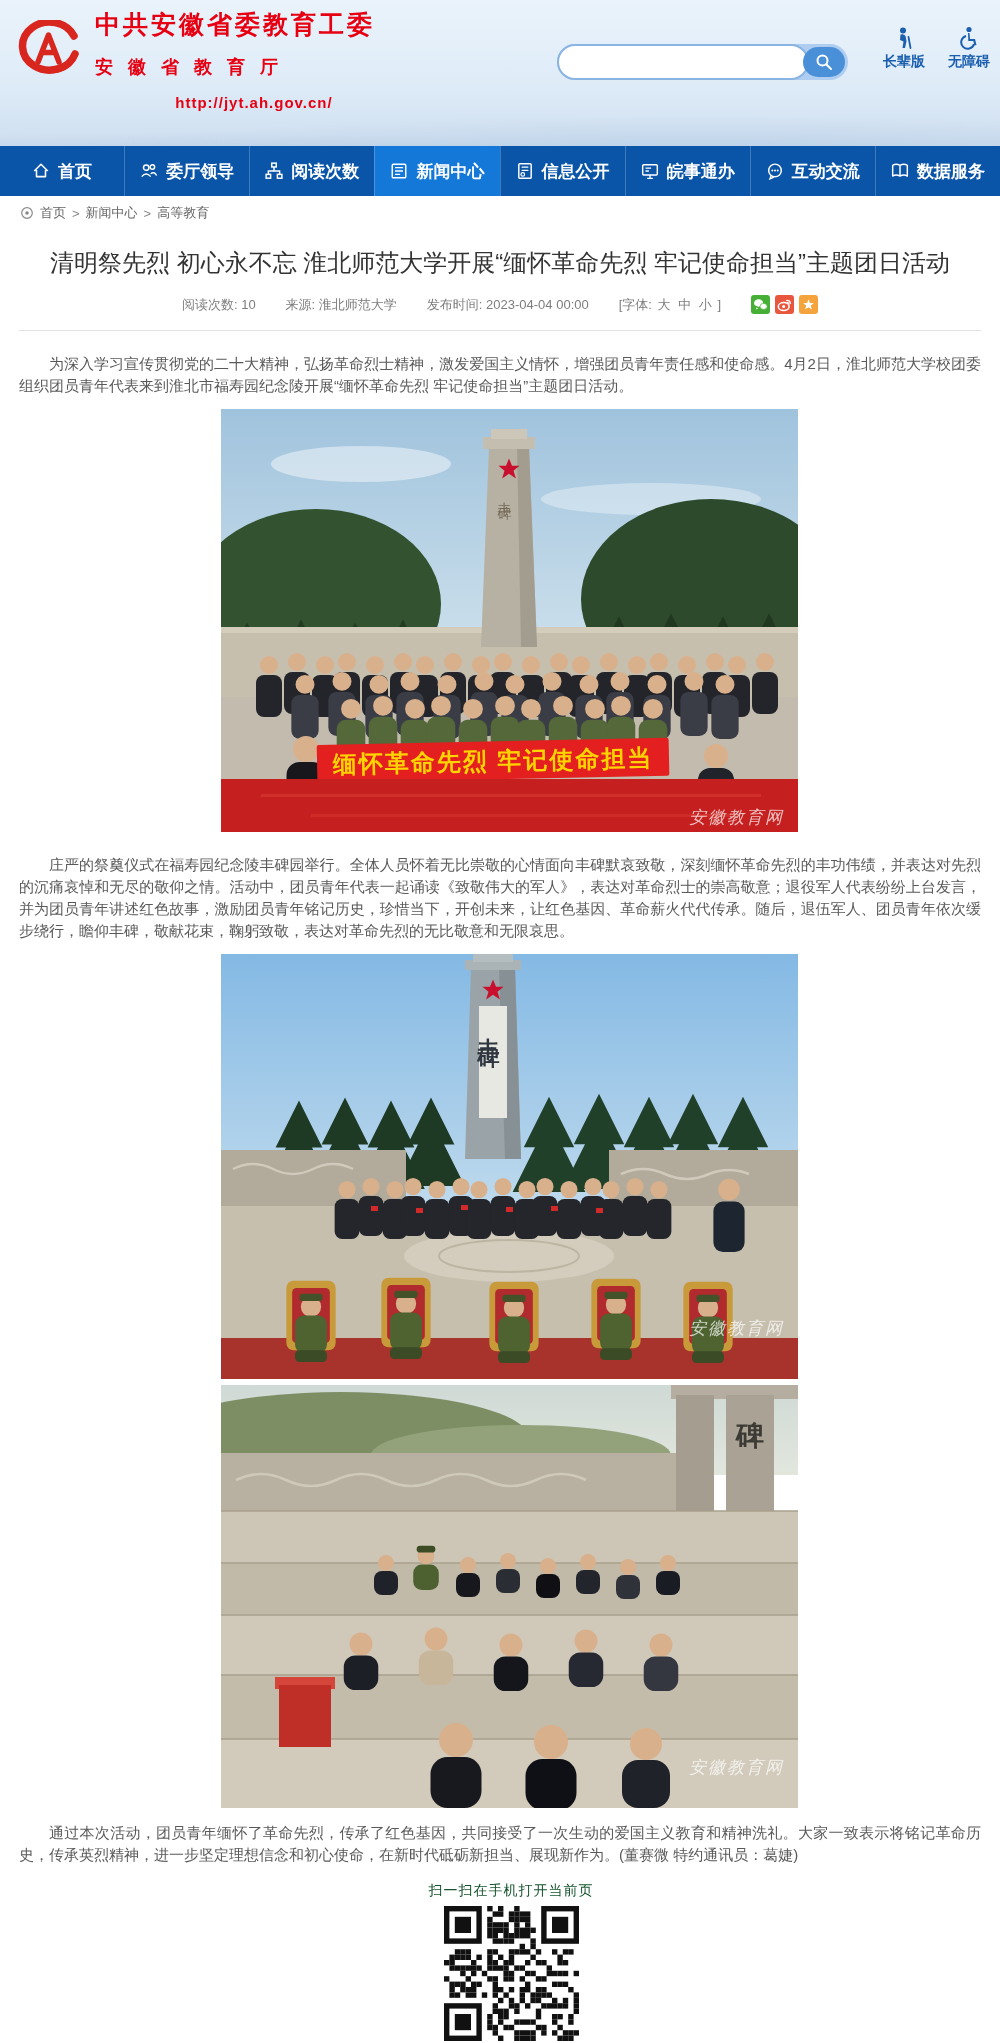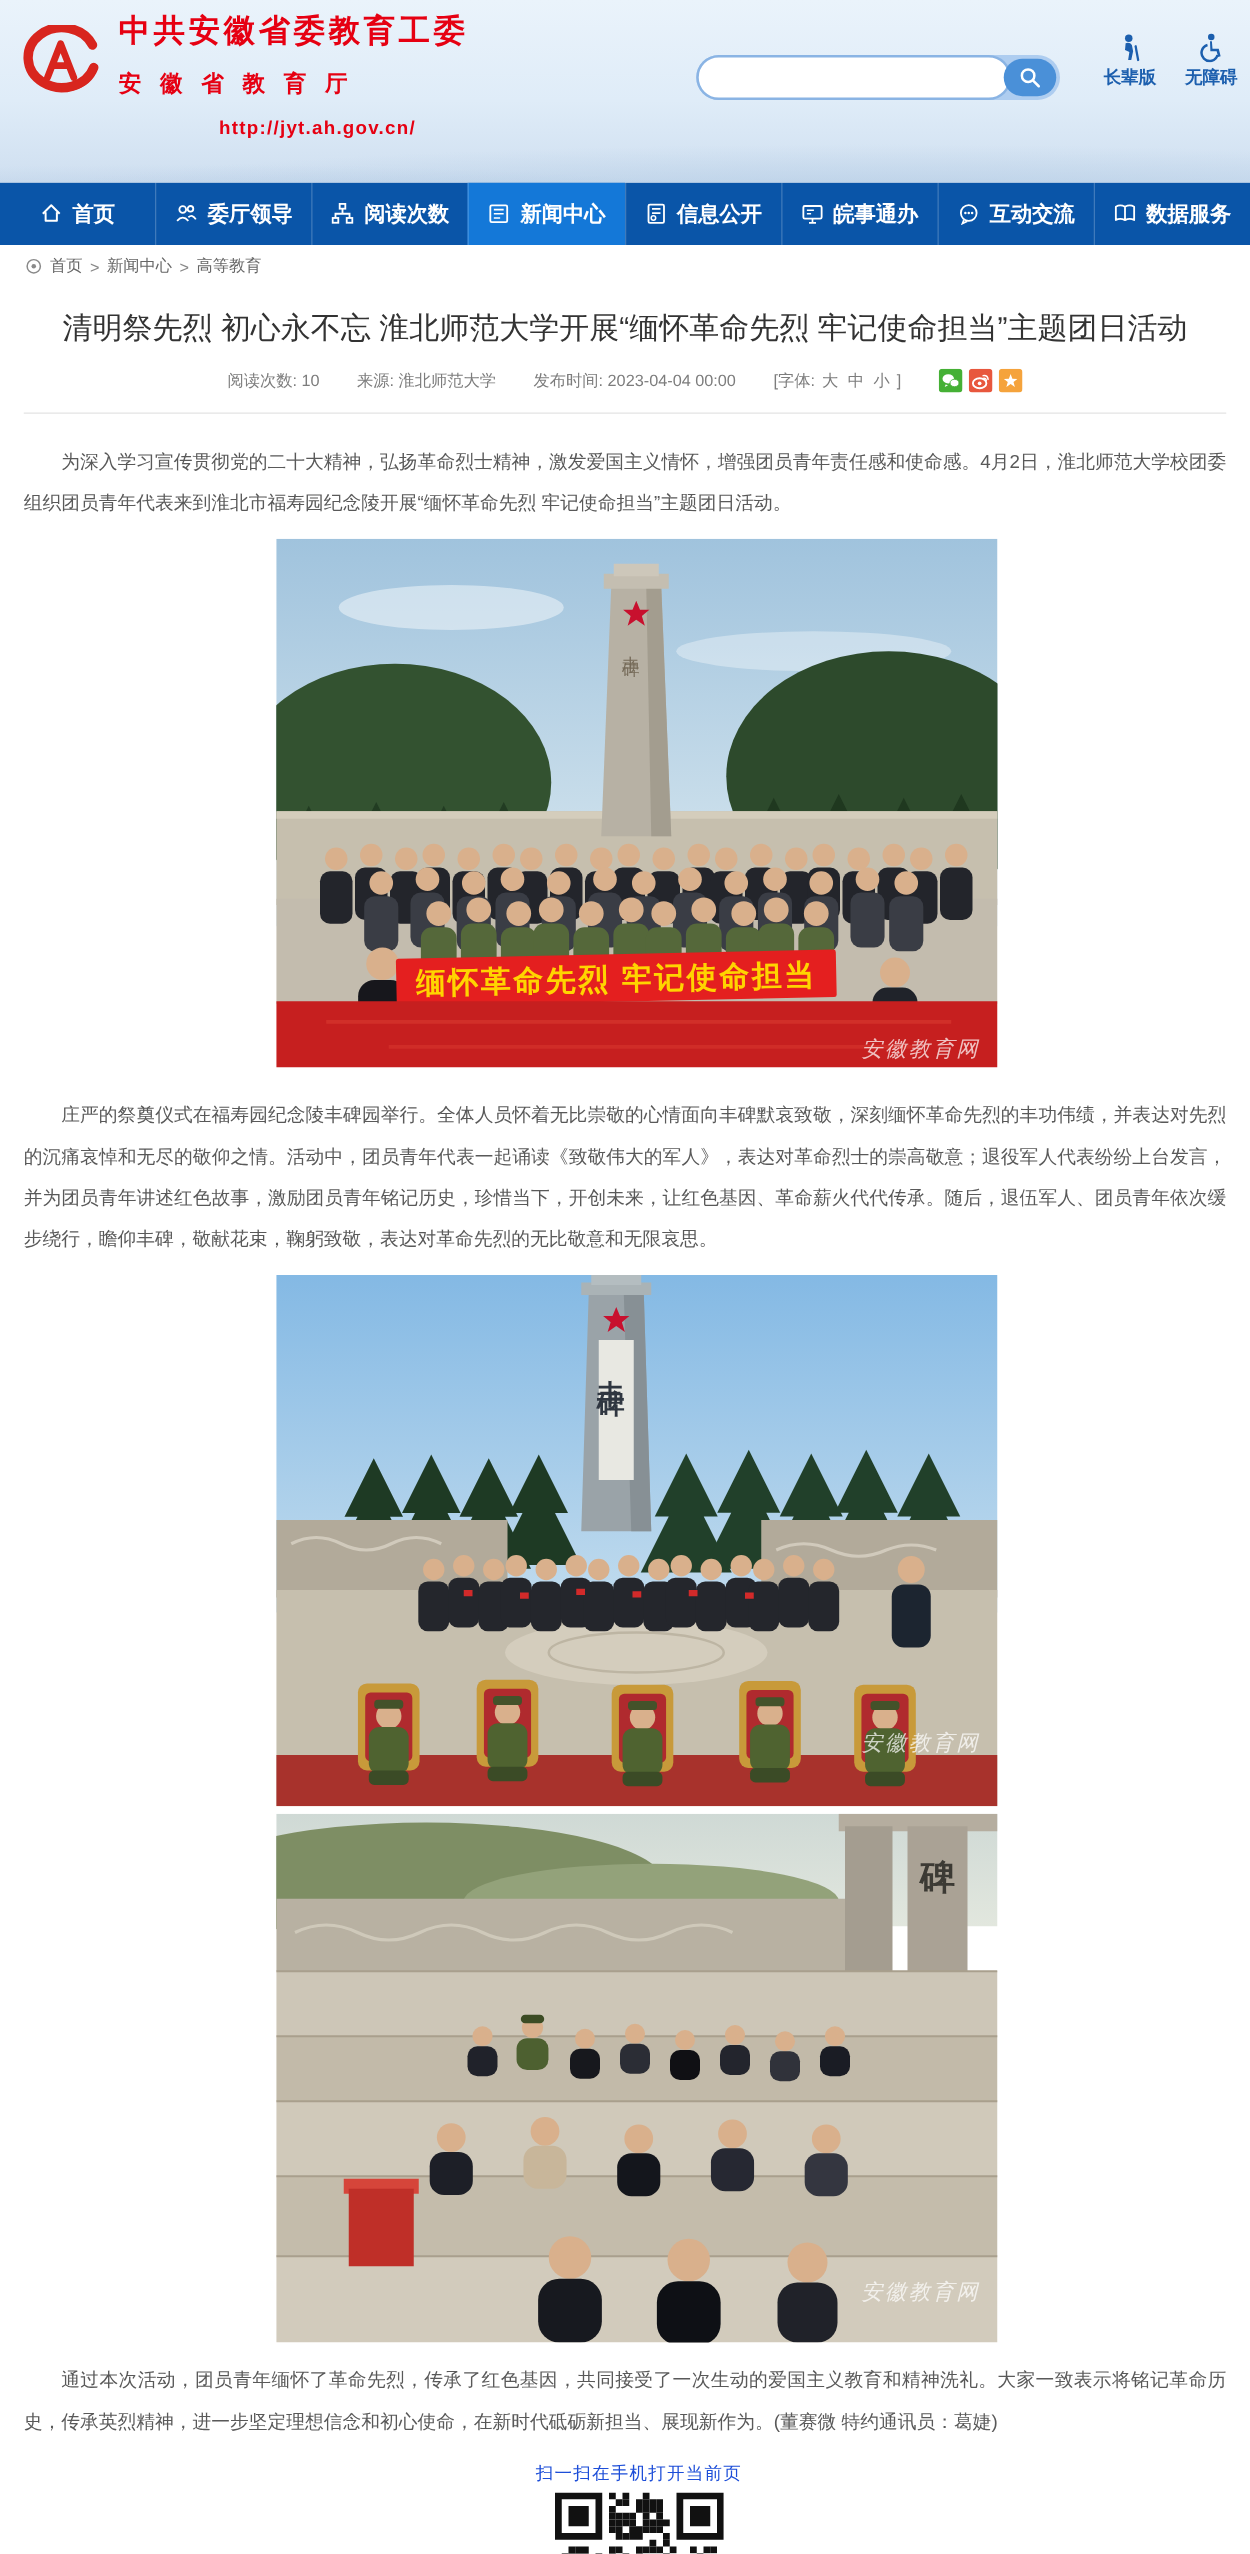--- a/index.html
+++ b/index.html
@@ -35,28 +35,28 @@
   .breadcrumb .sep{color:#888;}
   
   .article-title{font-size:24px;line-height:37px;max-width:940px;margin:14px auto 0;text-align:center;
     font-weight:normal;color:#333;}
   .meta-row{display:flex;align-items:center;justify-content:center;gap:30px;margin-top:14px;
     font-size:13px;color:#7d7d7d;}
   .meta-row .fs{cursor:pointer;margin:0 2px;}
   .share{display:flex;gap:5px;}
   .share svg{cursor:pointer;display:block;}
   .rule{border:none;border-top:1px solid #e3e3e3;margin:16px 19px 0;}
-  .para{margin:22px 19px 0;font-size:15px;line-height:33px;color:#595959;text-align:justify;text-indent:2em;}
+  .para{margin:22px 19px 0;font-size:15px;line-height:22px;color:#595959;text-align:justify;text-indent:2em;}
   figure{margin:12px 0 0 221px;width:577px;}
   figure svg{display:block;}
   .fig-tight{margin-top:6px;}
   .wm{fill:#ffffff;opacity:.72;font-size:17px;font-style:italic;letter-spacing:2px;}
   
   .qr-block{margin-top:16px;text-align:center;padding-left:22px;}
-  .qr-caption{font-size:14px;color:#1d4ed8;letter-spacing:1px;font-family:Liberation Serif, serif;}
+  .qr-caption{font-size:14px;color:#14532d;letter-spacing:1px;font-family:Liberation Serif, serif;}
   .qr-box{margin:6px auto 0;width:135px;height:135px;background:#fff;}
 </style>
 </head>
 <body>
 
 <svg width="0" height="0" style="position:absolute">
   <defs>
     <g id="pstand">
         <circle cx="0" cy="-26" r="4.5" fill="#d9b08c"></circle>
         <rect x="-6.5" y="-21" width="13" height="21" rx="4" fill="currentColor"></rect>

